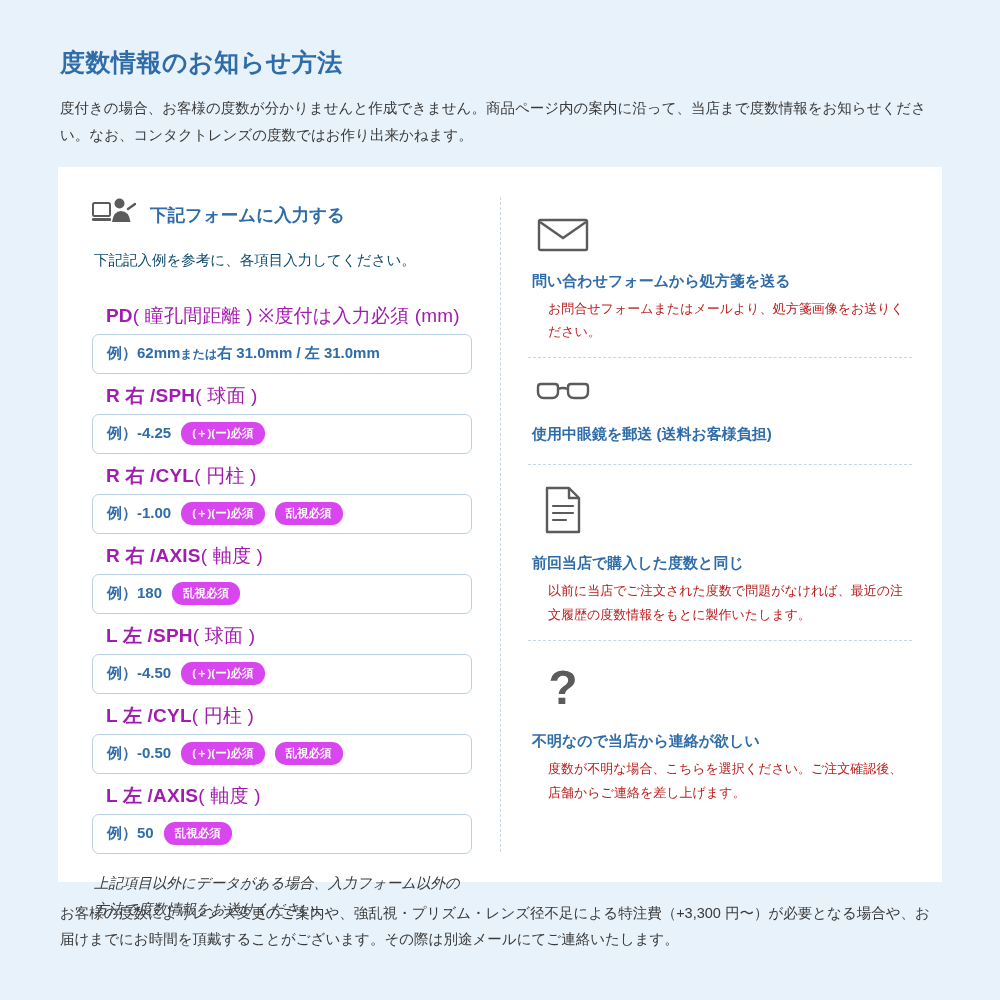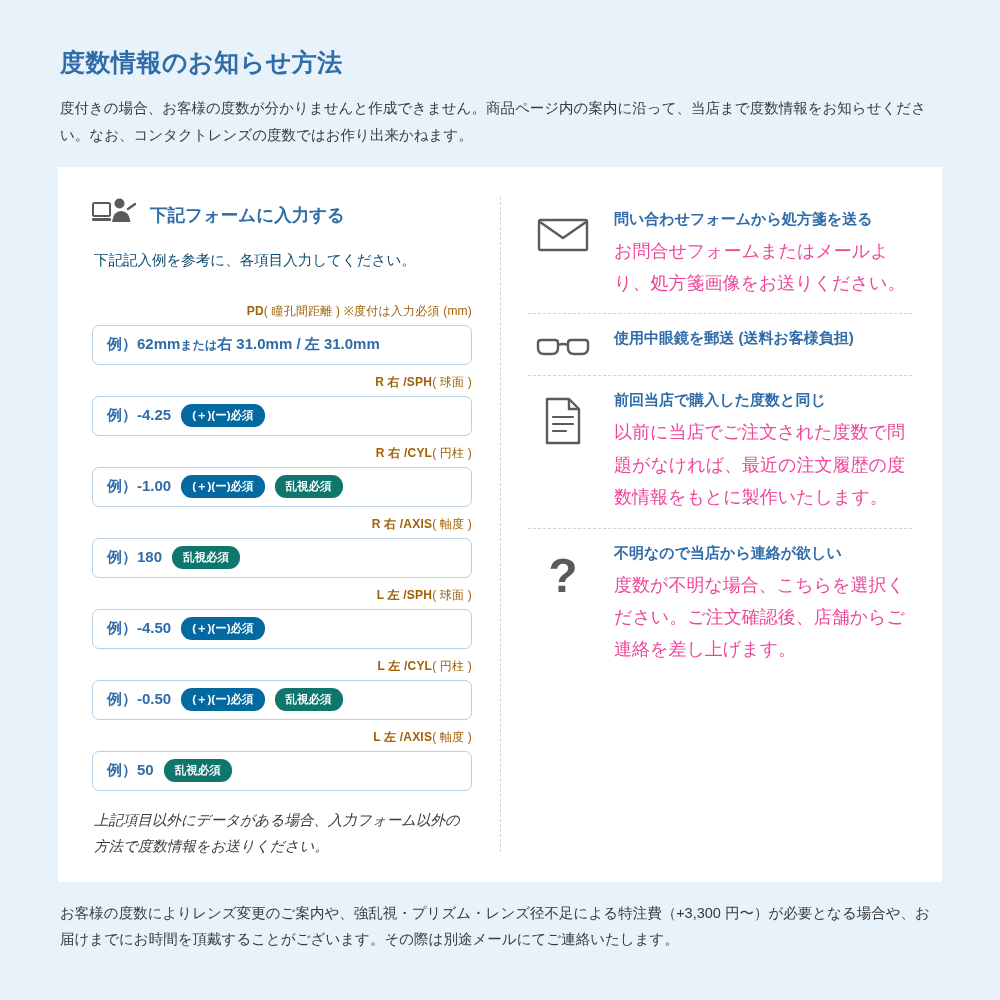--- a/index.html
+++ b/index.html
@@ -44,21 +44,21 @@
     width:1px; height:655px;
     border-left:1px dashed #c7d6e4;
   }
 
   
   .lhead { display:flex; align-items:center; gap:14px; margin-bottom:18px; }
   .lhead .ltitle { color:#2f6ca8; font-size:17.5px; font-weight:bold; }
   .lsub { font-size:14.5px; color:#0c4a6e; margin:0 0 32px 2px; }
 
   .field { margin-bottom:9px; }
-  .flabel { font-size:12px; color:#a16207; margin:0 0 5px 14px; font-weight:bold; letter-spacing:.2px;text-align:right;}
+  .flabel { font-size:19px; color:#a21caf; margin:0 0 5px 14px; font-weight:bold; letter-spacing:.2px;}
   .flabel .thin { font-weight:normal; }
   .fbox {
     border:1px solid #b9cfe2;
     border-radius:7px;
     height:40px;
     display:flex;
     align-items:center;
     padding:0 14px;
     gap:10px;
     background:#fff;
@@ -66,32 +66,32 @@
   .ex { color:#2f6ca8; font-size:15px; font-weight:bold; white-space:nowrap; }
   .ex .small { font-size:12px; font-weight:bold; }
   .pill {
     font-size:11.5px;
     color:#ffffff;
     border-radius:11px;
     padding:4px 11px;
     white-space:nowrap;
     font-weight:bold;
   }
-  .pill.blue { background:#0369a1; }
-  .pill.tan  { background:#0f766e; }
+  .pill.blue { background:#d946ef; }
+  .pill.tan  { background:#d946ef; }
 
   .lfoot { font-size:14.5px; line-height:1.85; color:#3a3a3a; margin-top:16px; margin-left:2px;font-style:italic; }
 
   
-  .ritem { display:flex; gap:20px; padding:15px 0 14px 4px; }
+  .ritem { display:flex; gap:20px; padding:15px 0 14px 4px;flex-direction:column; }
   .ritem + .ritem { border-top:1px dashed #c7d6e4; }
   .ricon { width:62px; min-width:62px; display:flex; align-items:flex-start; justify-content:center; padding-top:6px; }
   .rbody { flex:1; }
   .rtitle { color:#2f6ca8; font-size:15px; font-weight:bold; margin-bottom:6px; }
-  .rtext { font-size:18px; line-height:1.8; color:#ec4899; }
+  .rtext { font-size:13px; line-height:1.8; color:#b91c1c;margin-left:16px; }
 
   .footnote {
     font-size:14.5px;
     line-height:1.85;
     color:#3a3a3a;
     margin:18px 0 0 2px;
     max-width:900px;
   }
 </style>
 </head>

